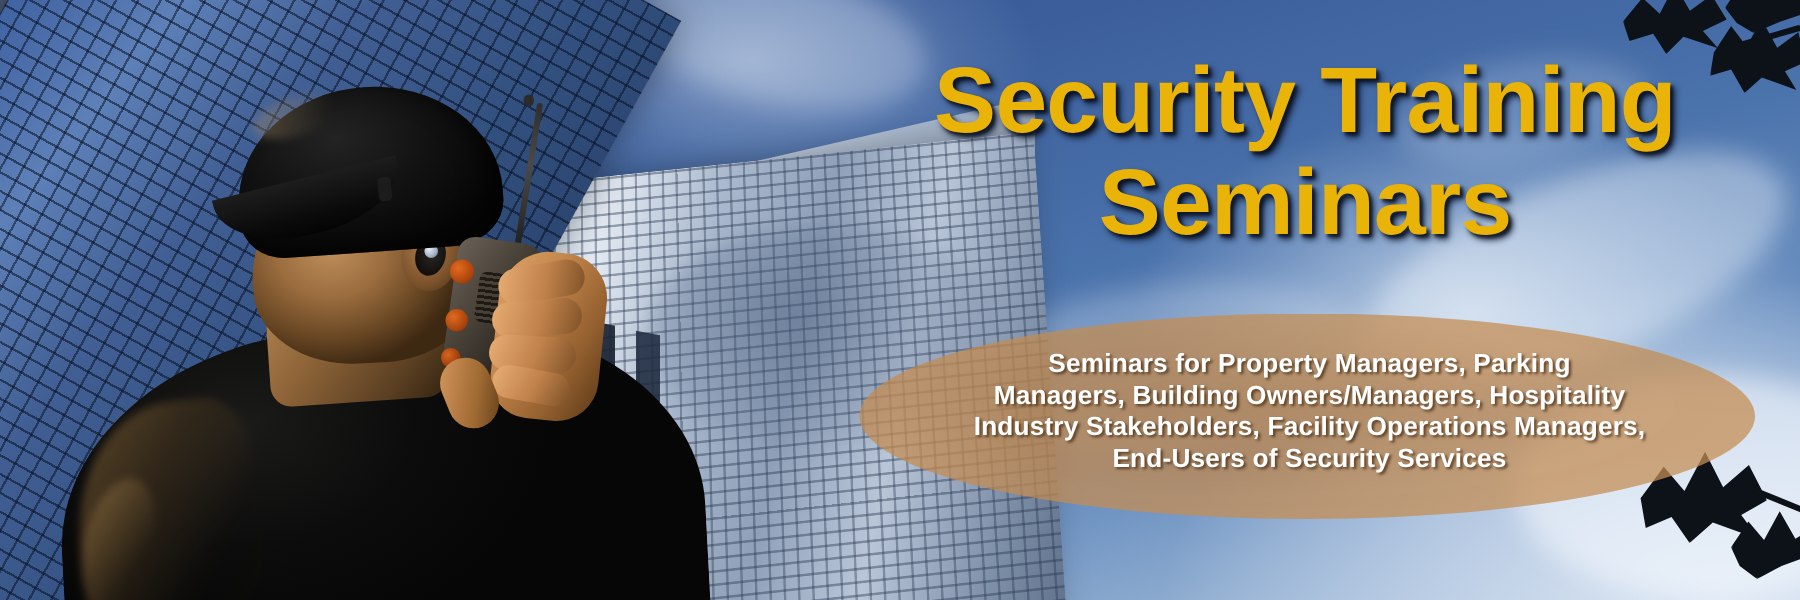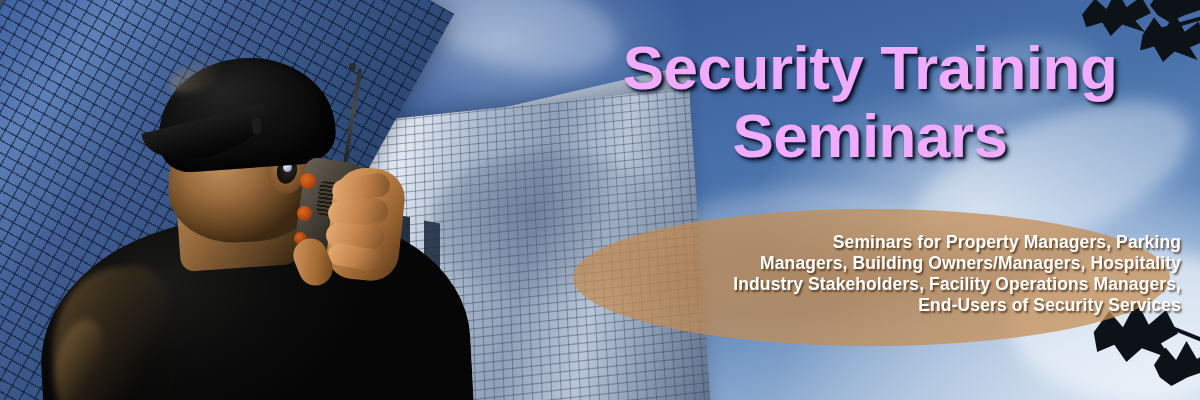--- a/index.html
+++ b/index.html
@@ -344,21 +344,21 @@
   }
   .stem-1{ left:1146px; top:24px;  width:56px; height:4px; transform:rotate(-16deg); }
   .stem-2{ left:1160px; top:330px; width:44px; height:4px; transform:rotate(22deg); }
 
   
   .title{
     position:absolute;
     left:560px; top:34px;
     width:620px;
     text-align:center;
-    color:#f0abfc;
+    color:#eab308;
     font-size:62px;
     line-height:68px;
     font-weight:bold;
     letter-spacing:-.5px;
     text-shadow:
        3px 3px 4px rgba(8,16,34,.85),
        2px 2px 2px rgba(8,16,34,.70);
     white-space:pre-line;
   }
 
@@ -375,21 +375,21 @@
     position:absolute;
     left:573px; top:209px;
     width:597px; height:137px;
     border-radius:50%;
     background:radial-gradient(ellipse at 42% 45%, rgba(152,104,58,.28) 0%, rgba(196,140,82,.06) 55%, rgba(214,164,110,.10) 100%);
   }
   .subtitle{
     position:absolute;
     left:565px; top:232px;
     width:616px;
-    text-align:right;
+    text-align:center;
     color:#ffffff;
     font-size:17.5px;
     line-height:21px;
     font-weight:bold;
     letter-spacing:.1px;
     text-shadow: 1.5px 1.5px 2px rgba(60,34,10,.75);
     white-space:pre-line;
   }
 </style>
 </head>

